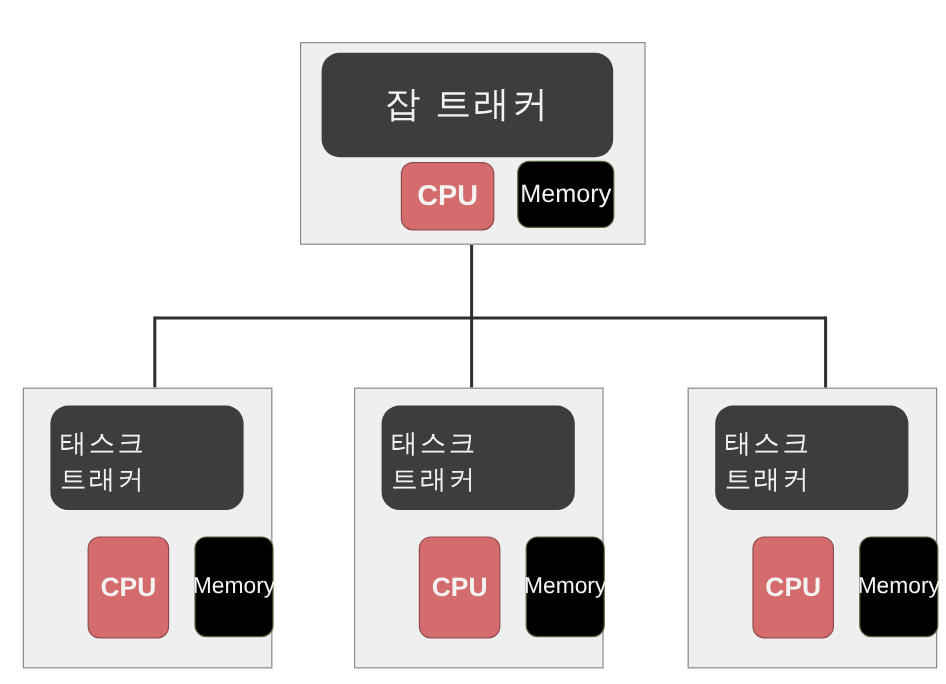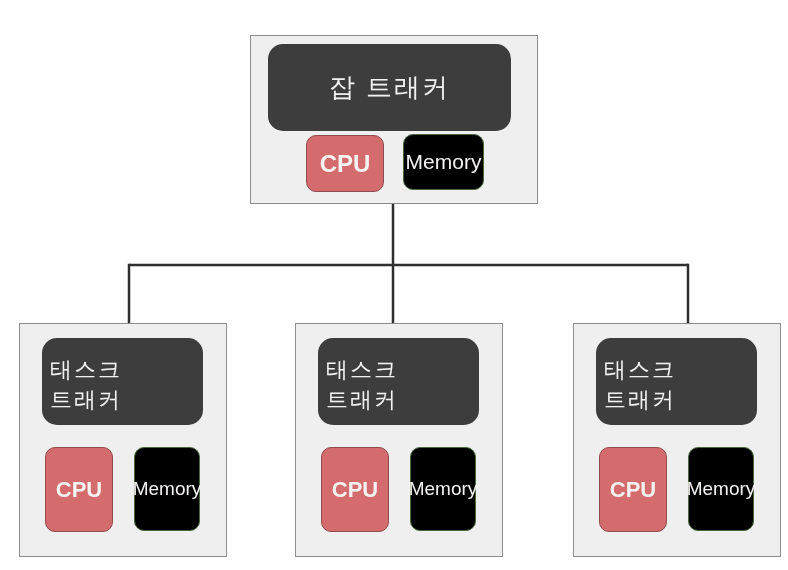--- a/index.html
+++ b/index.html
@@ -35,37 +35,38 @@
     border-radius: 15px;
     color: #f2f2f2;
     display: flex;
     align-items: center;
     box-sizing: border-box;
     white-space: pre-line;
     letter-spacing: 2px;
   }
   .darkbox.center-title {
     justify-content: center;
-    font-size: 26px;
+    font-size: 30px;
   }
   .darkbox.left-title {
     justify-content: flex-start;
     padding-left: 8px;
     font-size: 22px;
     line-height: 30px;
     padding-top: 6px;
   }
   .chip {
     position: absolute;
     border-radius: 10px;
     display: flex;
     align-items: center;
     justify-content: center;
     color: #f5f2f2;
     box-sizing: border-box;
+    margin-left: 28px;
   }
   .chip.cpu {
     background: #d46b6d;
     border: 1.5px solid #8f4b4d;
     font-weight: bold;
   }
   .chip.mem {
     background: #000000;
     border: 1.5px solid #4e663d;
     font-weight: normal;

